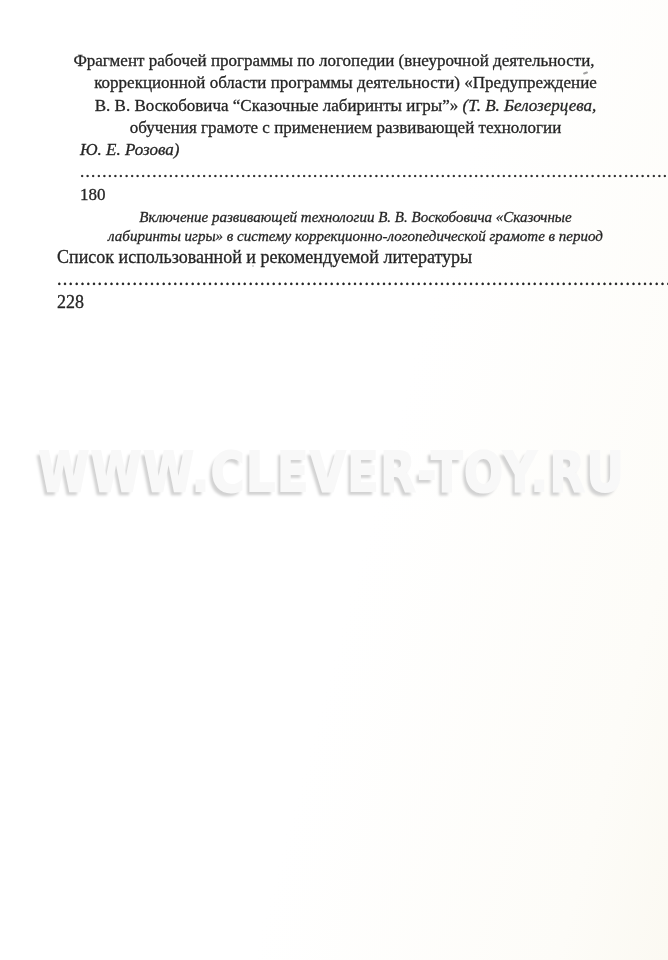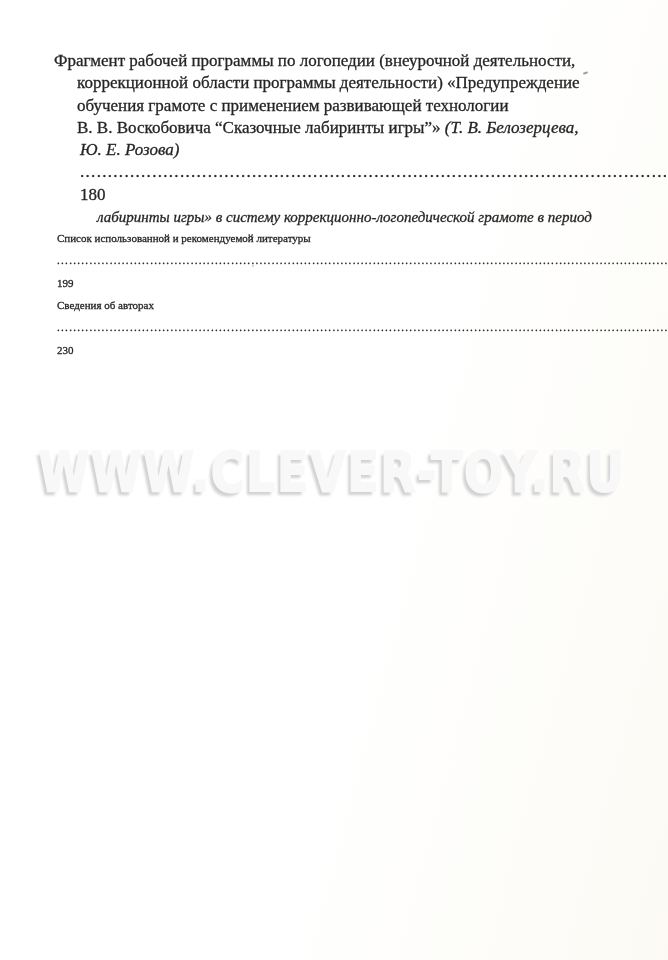--- a/index.html
+++ b/index.html
@@ -7,36 +7,37 @@
     width: 668px; height: 960px;
     background: #ffffff;
     font-family: "Liberation Serif", serif;
   }
   .page {
     position: relative;
     width: 668px; height: 960px;
     overflow: hidden;
     background: linear-gradient(105deg, #ffffff 55%, #fdfcf8 88%, #fbf9f2 100%);
     color: #242424;
+    text-align: center;
   }
   .toc {
     position: absolute;
     left: 54px; top: 50px;
     width: 560px;
     -webkit-text-stroke: 0.3px #2a2a2a;
   }
   .entry.main { font-size: 17px; line-height: 22.3px; }
   .entry.main .line.cont { padding-left: 23px; }
   .entry.sub {
     font-style: italic;
     font-size: 15px; line-height: 19px;
     margin-top: 2px;
   }
   .entry.sub .line, .entry.sub .tailline { padding-left: 43px; }
-  .entry.single { font-size: 11px; line-height: 22.3px; }
+  .entry.single { font-size: 18px; line-height: 22.3px; }
   .it { font-style: italic; }
   .tailline { display: flex; align-items: baseline; flex-direction: column; }
   .tailline .text { flex: 0 0 auto; white-space: pre; }
   .leader {
     flex: 1 1 auto;
     min-width: 0;
     overflow: hidden;
     white-space: nowrap;
     margin: 0 1px 0 3px;
   }
@@ -84,50 +85,44 @@
 </head>
 <body>
 
 <div class="page">
 
   <main class="toc">
 
     <div class="entry main">
       <div class="line">Фрагмент рабочей программы по логопедии (внеурочной деятельности,</div>
       <div class="line cont">коррекционной области программы деятельности) «Предупреждение</div>
-      <div class="line cont">обучения грамоте с применением развивающей технологии</div>
       <div class="line cont">
         <span>В. В. Воскобовича “Сказочные лабиринты игры”» </span><span class="it">(Т. В. Белозерцева,</span>
       </div>
+      <div class="line cont">обучения грамоте с применением развивающей технологии</div>
       <div class="line cont tailline">
         <span class="text it">Ю. Е. Розова) </span>
         <span class="leader"></span>
         <span class="pagenum">180</span>
       </div>
     </div>
 
     <div class="entry sub">
+      <div class="line">Включение развивающей технологии В. В. Воскобовича «Сказочные</div>
       <div class="line">лабиринты игры» в систему коррекционно-логопедической грамоте в период</div>
     </div>
 
     <div class="entry single">
       <div class="tailline">
         <span class="text">Список использованной и рекомендуемой литературы </span>
         <span class="leader"></span>
-        <span class="pagenum">199</span>
+        <span class="pagenum">228</span>
       </div>
     </div>
 
-    <div class="entry single">
-      <div class="tailline">
-        <span class="text">Сведения об авторах </span>
-        <span class="leader"></span>
-        <span class="pagenum">230</span>
-      </div>
-    </div>
 
   </main>
 
   <div class="watermark">WWW.CLEVER-TOY.RU</div>
 
   <div class="speck"></div>
   <div class="speck2"></div>
 
 </div>
 

